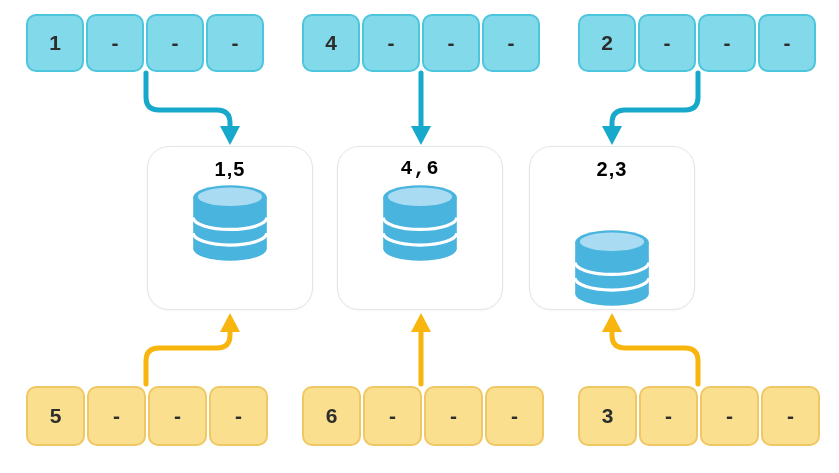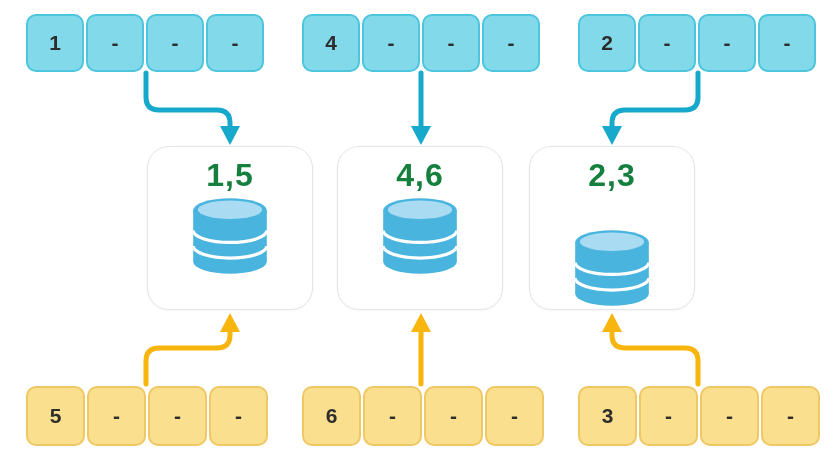--- a/index.html
+++ b/index.html
@@ -16,21 +16,21 @@
   }
   .cell.cyan   { background:#82d9ea; border-color:#4cc5dd; }
   .cell.yellow { background:#fadf8e; border-color:#efc763; }
   .row.bottom .cell { width:59px; height:60px; }
   .card {
     position:absolute; top:146px; width:166px; height:164px; box-sizing:border-box;
     background:#ffffff; border:1.5px solid #e2e6e7; border-radius:22px;
     box-shadow:0 1px 3px rgba(0,0,0,0.04);
     display:flex; flex-direction:column; align-items:center; padding-top:11px;
   }
-  .card-label { font-size:32px; font-weight:700; color:#15803d; letter-spacing:1px; line-height:1.1; }
+  .card-label { font-size:20px; font-weight:700; color:#000000; letter-spacing:1px; line-height:1.1; }
   .db-svg { margin-top:2px; }
   .db-body { fill:#49b4de; }
   .db-top  { fill:#a9dcf2; }
   .db-sep  { fill:none; stroke:#ffffff; stroke-width:3.5; }
   .arrows { position:absolute; left:0; top:0; pointer-events:none; }
 </style>
 </head>
 <body>
 
 <div class="stage">
@@ -58,21 +58,21 @@
     <div class="card-label">1,5</div>
     <svg class="db-svg" width="92" height="82" viewBox="0 0 100 88">
       <ellipse class="db-body" cx="50" cy="72" rx="40" ry="13"></ellipse>
       <rect class="db-body" x="10" y="16" width="80" height="56"></rect>
       <path class="db-sep" d="M10 38 a40 13 0 0 0 80 0"></path>
       <path class="db-sep" d="M10 55 a40 13 0 0 0 80 0"></path>
       <ellipse class="db-body" cx="50" cy="16" rx="40" ry="13"></ellipse>
       <ellipse class="db-top" cx="50" cy="15.5" rx="35" ry="10"></ellipse>
     </svg>
   </div>
-  <div class="card" style="left:337px;">
+  <div class="card" style="left:337px;font-family:Liberation Mono, monospace;">
     <div class="card-label">4,6</div>
     <svg class="db-svg" width="92" height="82" viewBox="0 0 100 88">
       <ellipse class="db-body" cx="50" cy="72" rx="40" ry="13"></ellipse>
       <rect class="db-body" x="10" y="16" width="80" height="56"></rect>
       <path class="db-sep" d="M10 38 a40 13 0 0 0 80 0"></path>
       <path class="db-sep" d="M10 55 a40 13 0 0 0 80 0"></path>
       <ellipse class="db-body" cx="50" cy="16" rx="40" ry="13"></ellipse>
       <ellipse class="db-top" cx="50" cy="15.5" rx="35" ry="10"></ellipse>
     </svg>
   </div>

